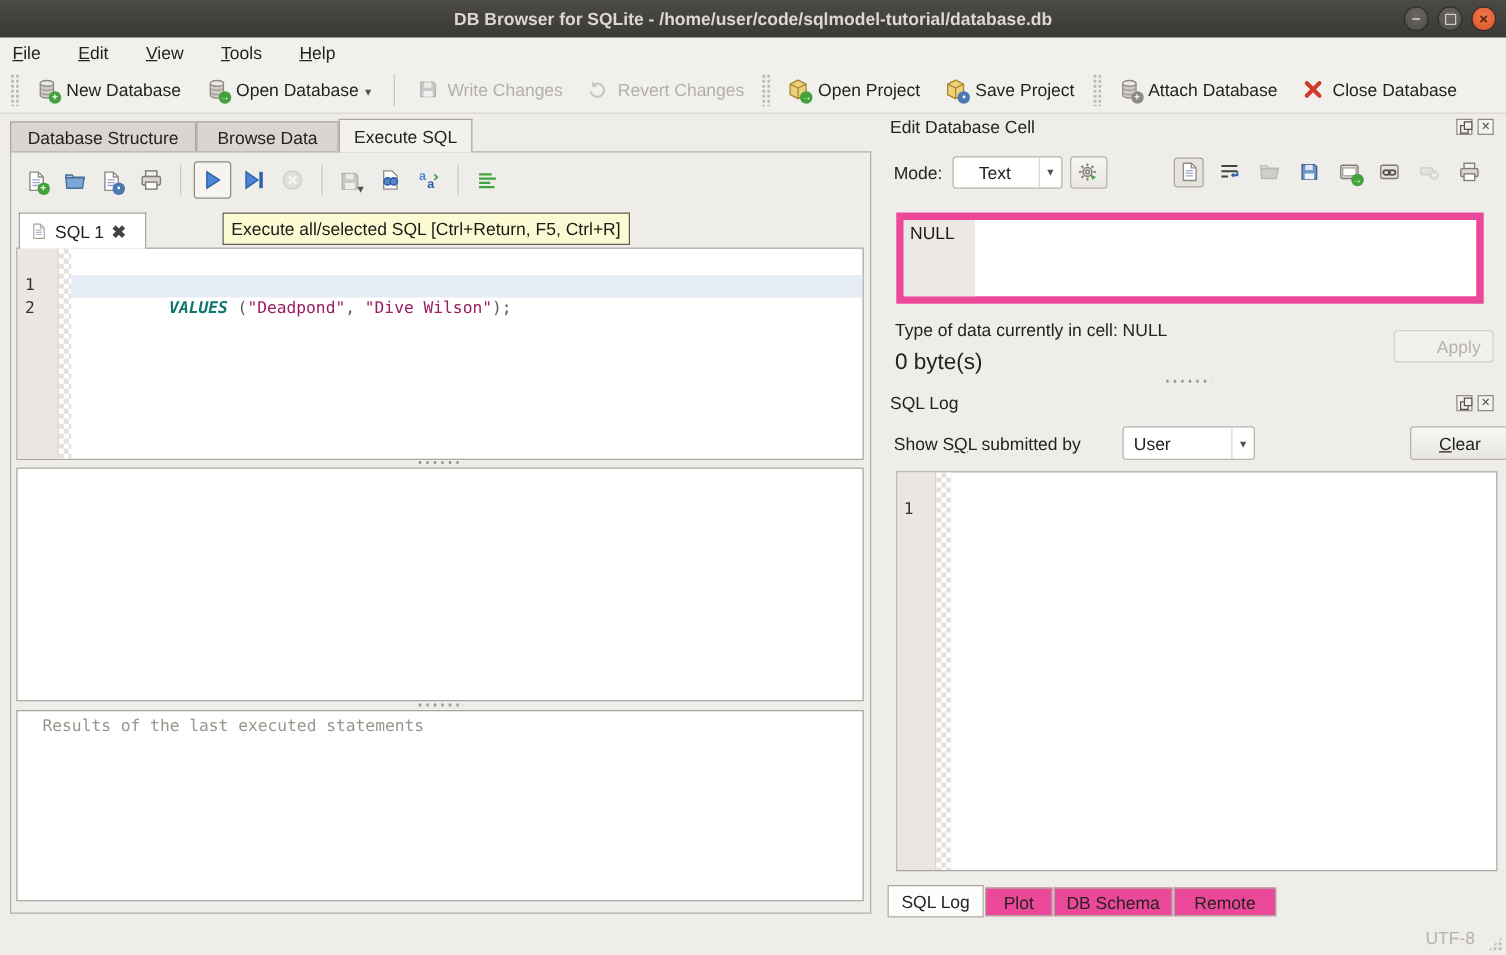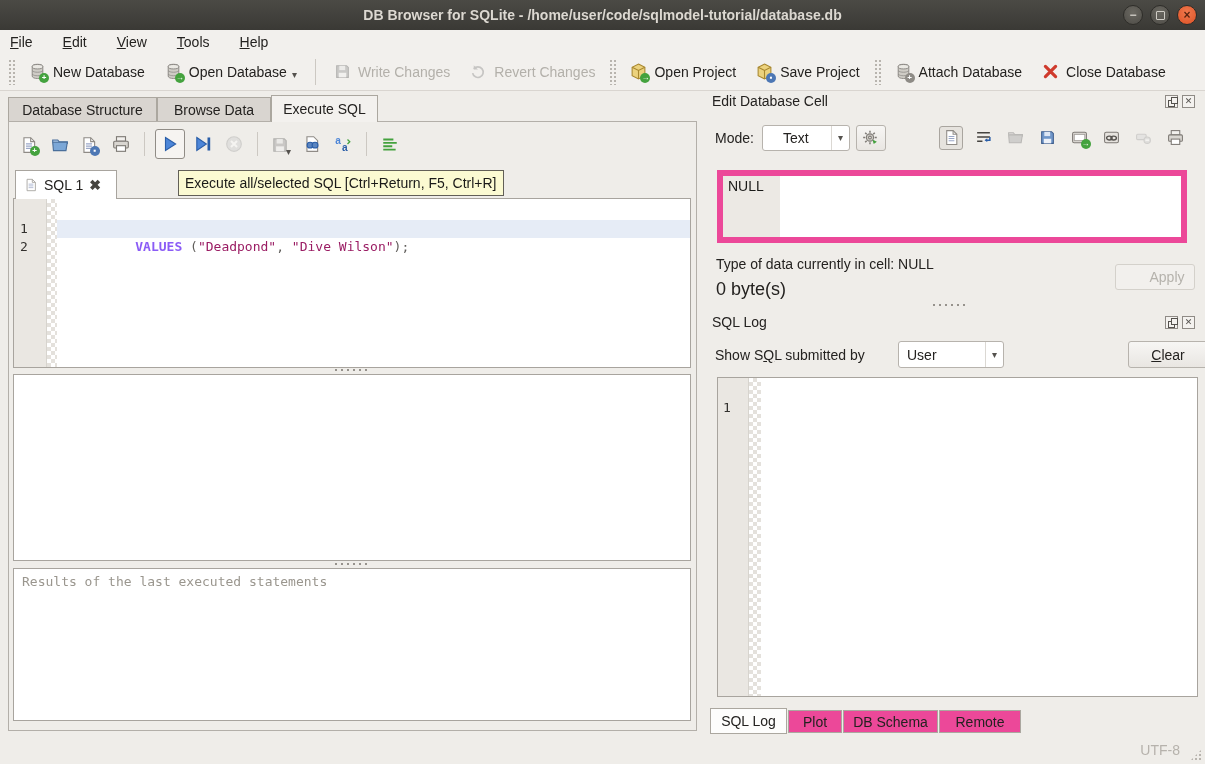--- a/index.html
+++ b/index.html
@@ -70,26 +70,26 @@
   .editor-box{position:absolute;background:#fff;border:1px solid #a8a49e;box-sizing:border-box;overflow:hidden;}
   #code-editor{left:4px;top:76px;width:678px;height:170px;}
   .gutter-col{position:absolute;left:0;top:0;bottom:0;width:32px;background:#eae7e2;border-right:1px solid #d7d4ce;}
   .fold-col{position:absolute;left:33px;top:0;bottom:0;width:10px;
     background:conic-gradient(#e4e1dc 0 25%,#fff 0 50%,#e4e1dc 0 75%,#fff 0) 0 0/8px 8px;}
   .code-row{position:relative;margin-left:43px;height:18px;line-height:18px;
     font:13px/18px "DejaVu Sans Mono",monospace;white-space:pre;}
   .code-row .num{position:absolute;left:-37px;width:26px;color:#33312e;font:13px/18px "DejaVu Sans Mono",monospace;padding-left:0;}
   .code-row.current{background:#e6ecf6;}
   .code-area{position:absolute;left:0;right:0;top:0;padding-top:3px;}
-  .tk-kw{color:#8b5cf6;font-weight:bold;}
+  .tk-kw{color:#0f766e;font-weight:bold;font-style:italic;}
   .tk-str{color:#9a1c63;}
   .tk-pl{color:#5f5d5a;}
 
   #mid-pane{left:4px;top:252px;width:678px;height:187px;}
-  #results-pane{left:4px;top:446px;width:678px;height:153px;padding:5px 8px;
+  #results-pane{left:4px;top:446px;width:678px;height:153px;padding:5px 20px;
     font:13px "DejaVu Sans Mono",monospace;color:#9a968e;}
   .split{height:6px;display:flex;align-items:center;justify-content:center;}
   .split i{display:block;width:38px;height:4px;
     background:radial-gradient(circle,#96928c 1px,transparent 1.3px) 0 50%/6px 4px repeat-x;}
   #split1{position:absolute;left:4px;top:245px;width:678px;}
   #split2{position:absolute;left:4px;top:439px;width:678px;}
 
   
   #right{position:absolute;left:703px;top:92px;width:494px;height:660px;}
   .dock-header{position:absolute;left:0;width:494px;height:18px;font-size:14px;display:flex;align-items:center;}

